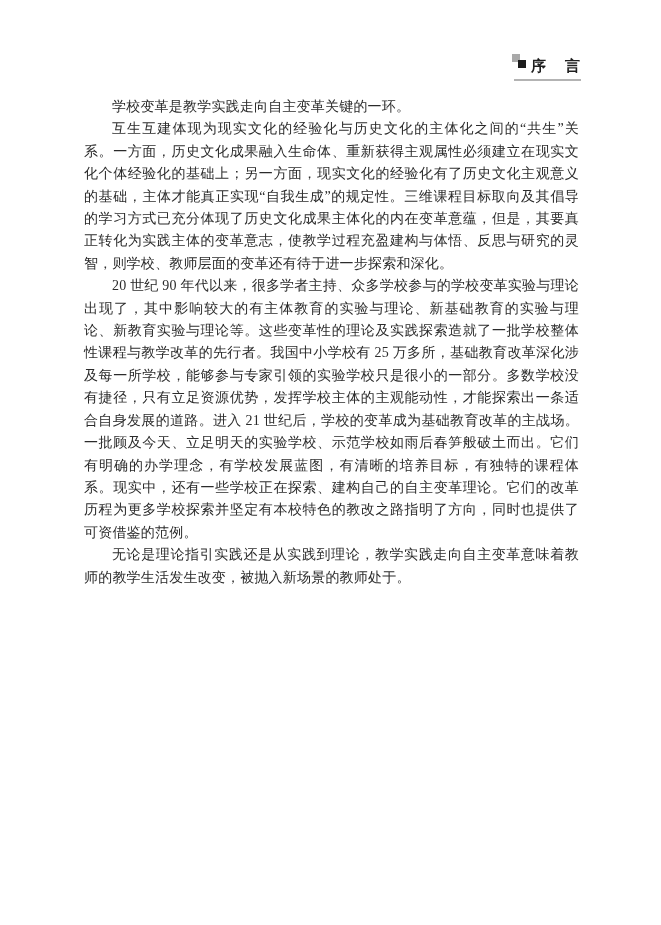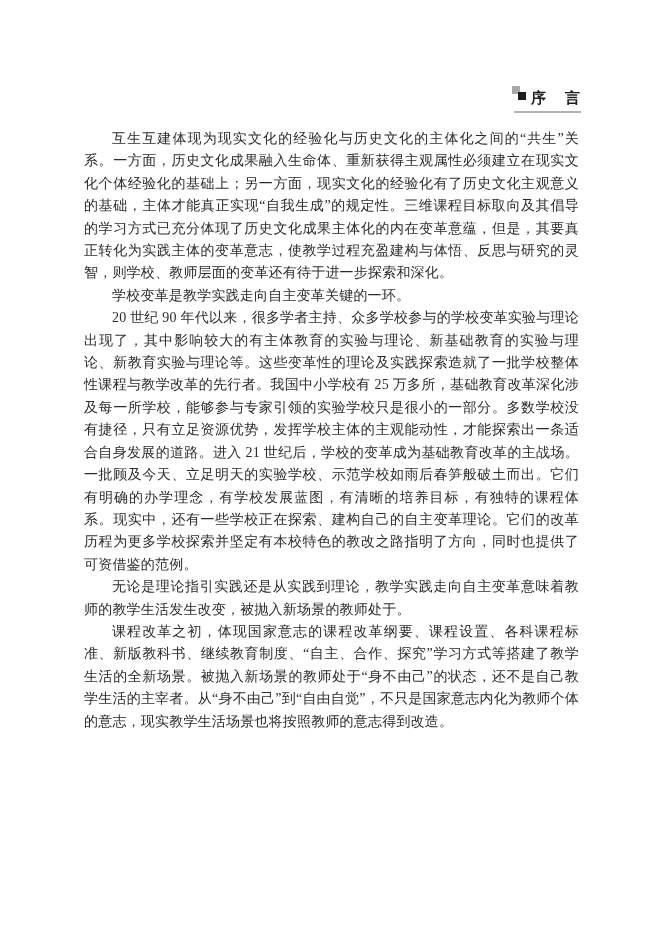--- a/index.html
+++ b/index.html
@@ -7,21 +7,20 @@
     padding: 0;
     background: #ffffff;
   }
   .page {
     position: relative;
     width: 661px;
     height: 782px;
     background: #ffffff;
     font-family: "Liberation Serif", serif;
     overflow: hidden;
-    margin-top: 32px;
   }
   
   .running-head {
     position: absolute;
     top: 50px;
     left: 0;
     width: 581px; 
     height: 34px;
   }
   .sq {
@@ -101,22 +100,21 @@
   <div class="running-head">
     <span class="sq sq-gray"></span>
     <span class="sq sq-black"></span>
     <span class="running-head-title">
       <span class="t1">序</span><span class="t2">言</span>
     </span>
     <span class="running-head-rule"></span>
   </div>
 
   <div class="text-block">
+    <p>学校变革是教学实践走向自主变革关键的一环。</p>
     <p>互生互建体现为现实文化的经验化与历史文化的主体化之间的“共生”关系。一方面，历史文化成果融入生命体、重新获得主观属性必须建立在现实文化个体经验化的基础上；另一方面，现实文化的经验化有了历史文化主观意义的基础，主体才能真正实现“自我生成”的规定性。三维课程目标取向及其倡导的学习方式已充分体现了历史文化成果主体化的内在变革意蕴，但是，其要真正转化为实践主体的变革意志，使教学过程充盈建构与体悟、反思与研究的灵智，则学校、教师层面的变革还有待于进一步探索和深化。</p>
-    <p>学校变革是教学实践走向自主变革关键的一环。</p>
     <p>20 世纪 90 年代以来，很多学者主持、众多学校参与的学校变革实验与理论出现了，其中影响较大的有主体教育的实验与理论、新基础教育的实验与理论、新教育实验与理论等。这些变革性的理论及实践探索造就了一批学校整体性课程与教学改革的先行者。我国中小学校有 25 万多所，基础教育改革深化涉及每一所学校，能够参与专家引领的实验学校只是很小的一部分。多数学校没有捷径，只有立足资源优势，发挥学校主体的主观能动性，才能探索出一条适合自身发展的道路。进入 21 世纪后，学校的变革成为基础教育改革的主战场。一批顾及今天、立足明天的实验学校、示范学校如雨后春笋般破土而出。它们有明确的办学理念，有学校发展蓝图，有清晰的培养目标，有独特的课程体系。现实中，还有一些学校正在探索、建构自己的自主变革理论。它们的改革历程为更多学校探索并坚定有本校特色的教改之路指明了方向，同时也提供了可资借鉴的范例。</p>
     <p>无论是理论指引实践还是从实践到理论，教学实践走向自主变革意味着教师的教学生活发生改变，被抛入新场景的教师处于。</p>
-    <p>课程改革之初，体现国家意志的课程改革纲要、课程设置、各科课程标准、新版教科书、继续教育制度、“自主、合作、探究”学习方式等搭建了教学生活的全新场景。被抛入新场景的教师处于“身不由己”的状态，还不是自己教学生活的主宰者。从“身不由己”到“自由自觉”，不只是国家意志内化为教师个体的意志，现实教学生活场景也将按照教师的意志得到改造。</p>
   </div>
 
   <div class="folio">iii</div>
 
 </div>
 
 </body></html>

